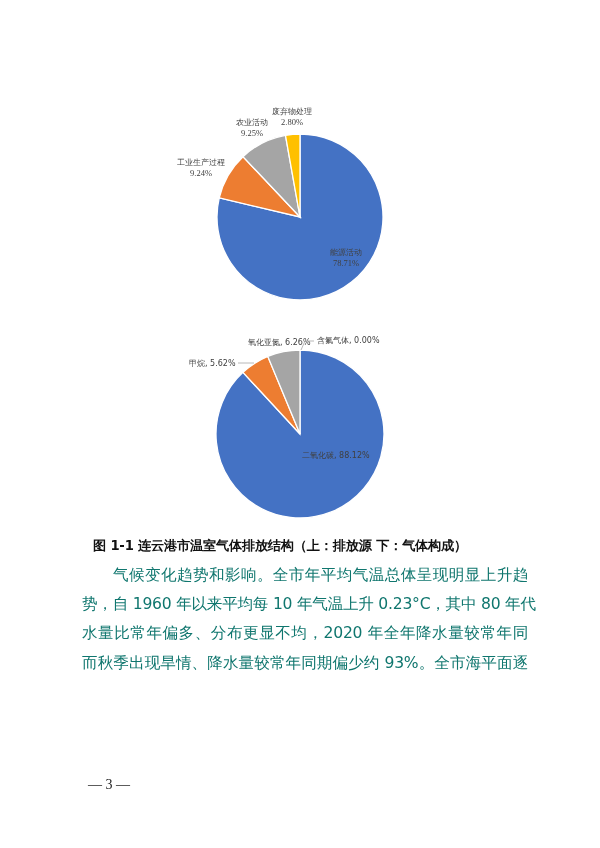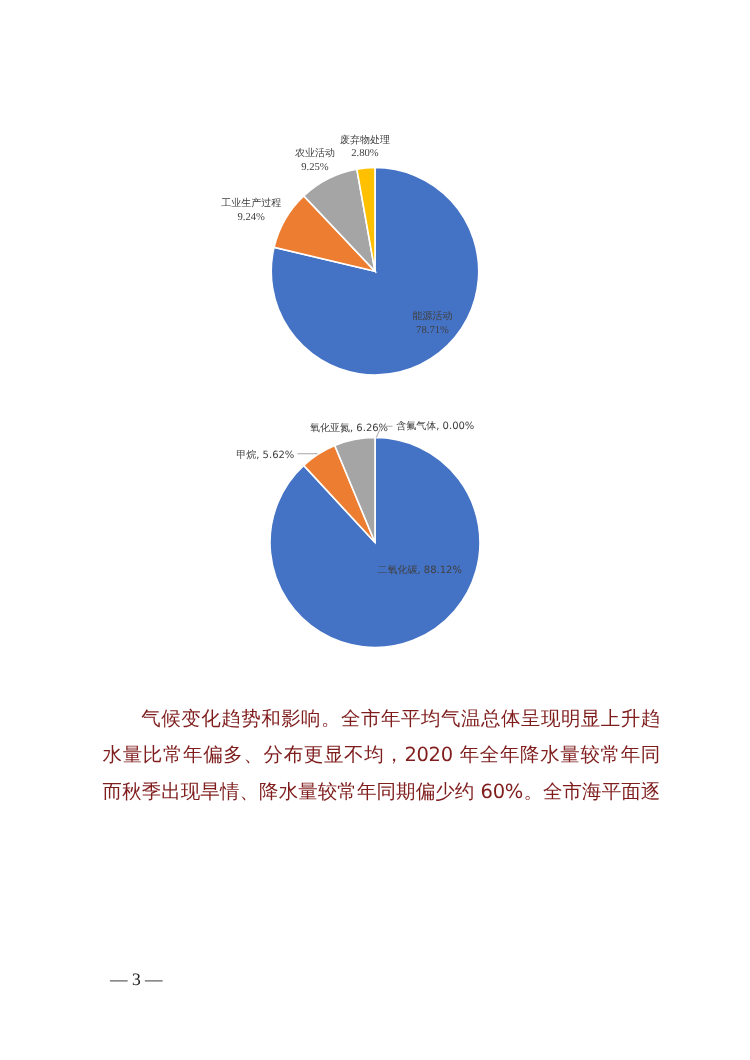--- a/index.html
+++ b/index.html
@@ -7,21 +7,21 @@
          font-family: "DejaVu Serif", "Liberation Serif", serif; color: #000; }
   .page { position: absolute; left: 0; top: 0; width: 600px; height: 848px; background: #fff; }
   svg.chart { position: absolute; left: 0; top: 0; }
   .lbl { font-family: "DejaVu Sans", "Liberation Sans", sans-serif; font-size: 8px; fill: #404040; }
   .lbl-num { font-family: "Liberation Serif", "DejaVu Serif", serif; font-size: 8.5px; fill: #404040; }
   .caption { position: absolute; left: 93px; top: 537px; width: 420px;
              font-family: "DejaVu Sans", "Liberation Sans", sans-serif; font-weight: bold;
              font-size: 13.2px; letter-spacing: -0.2px; white-space: nowrap; color: #111; }
   .body-text { position: absolute; left: 82px; top: 561px; width: 446px;
                font-family: "DejaVu Sans", "Liberation Sans", sans-serif;
-               font-size: 15.6px; line-height: 29.2px; color: #7f1d1d; letter-spacing: -0.25px; }
+               font-size: 15.6px; line-height: 29.2px; color: #0f766e; letter-spacing: -0.25px; }
   .body-text .line { display: block; white-space: nowrap; text-align: justify; text-align-last: justify; }
   .body-text .first { padding-left: 31px; }
   .page-num { position: absolute; left: 88px; top: 777px; font-family: "Liberation Serif", serif;
               font-size: 14px; color: #222; white-space: nowrap; }
 </style>
 </head>
 <body>
 
 <div class="page">
 
@@ -55,21 +55,23 @@
     <g>
       <text class="lbl" x="302" y="458">二氧化碳, 88.12%</text>
       <line x1="238" y1="363" x2="254" y2="363" stroke="#a6a6a6" stroke-width="0.8"></line>
       <text class="lbl" x="189" y="366">甲烷, 5.62%</text>
       <text class="lbl" x="248" y="345">氧化亚氮, 6.26%</text>
       <polyline points="301,350 305,341 314,341" fill="none" stroke="#a6a6a6" stroke-width="0.8"></polyline>
       <text class="lbl" x="317" y="343">含氟气体, 0.00%</text>
     </g>
   </svg>
 
+  <div class="caption">图 1-1  连云港市温室气体排放结构（上：排放源    下：气体构成）</div>
 
   <div class="body-text">
     <span class="line first">气候变化趋势和影响。全市年平均气温总体呈现明显上升趋</span>
+    <span class="line">势，自 1960 年以来平均每 10 年气温上升 0.23°C，其中 80 年代</span>
     <span class="line">水量比常年偏多、分布更显不均，2020 年全年降水量较常年同</span>
-    <span class="line">而秋季出现旱情、降水量较常年同期偏少约 60%。全市海平面逐</span>
+    <span class="line">而秋季出现旱情、降水量较常年同期偏少约 93%。全市海平面逐</span>
   </div>
 
   <div class="page-num">— 3 —</div>
 </div>
 
 </body></html>

